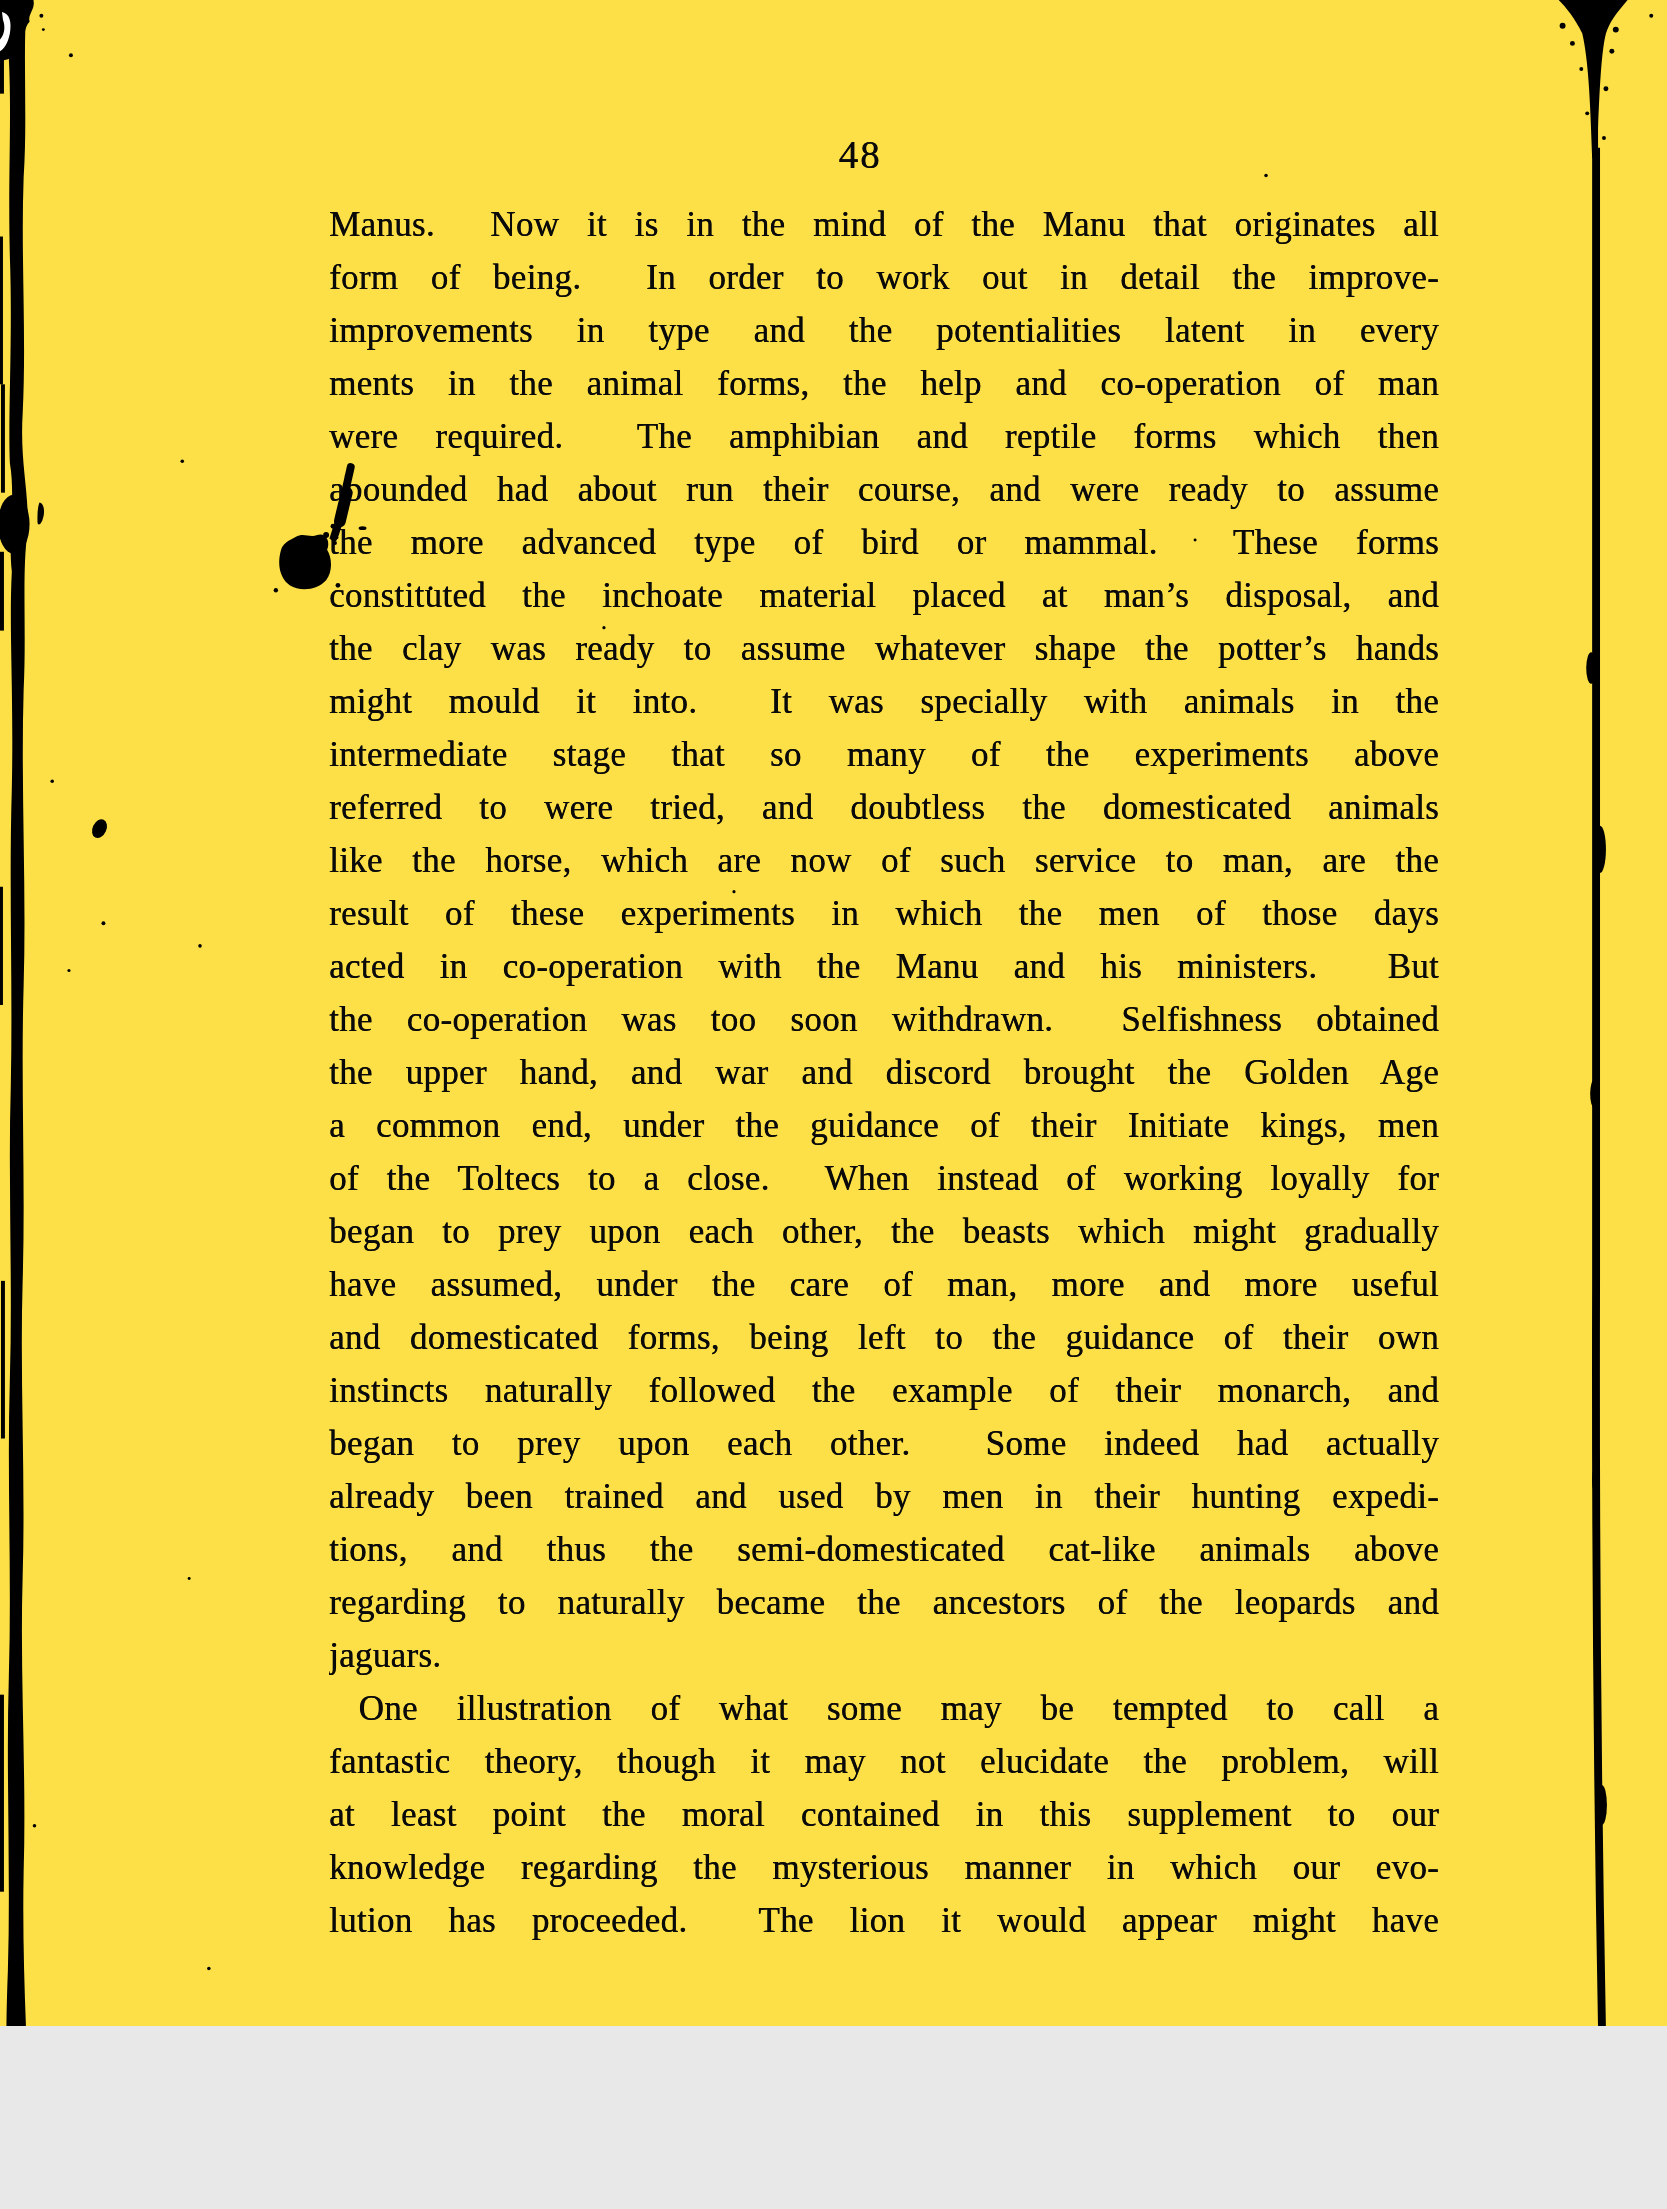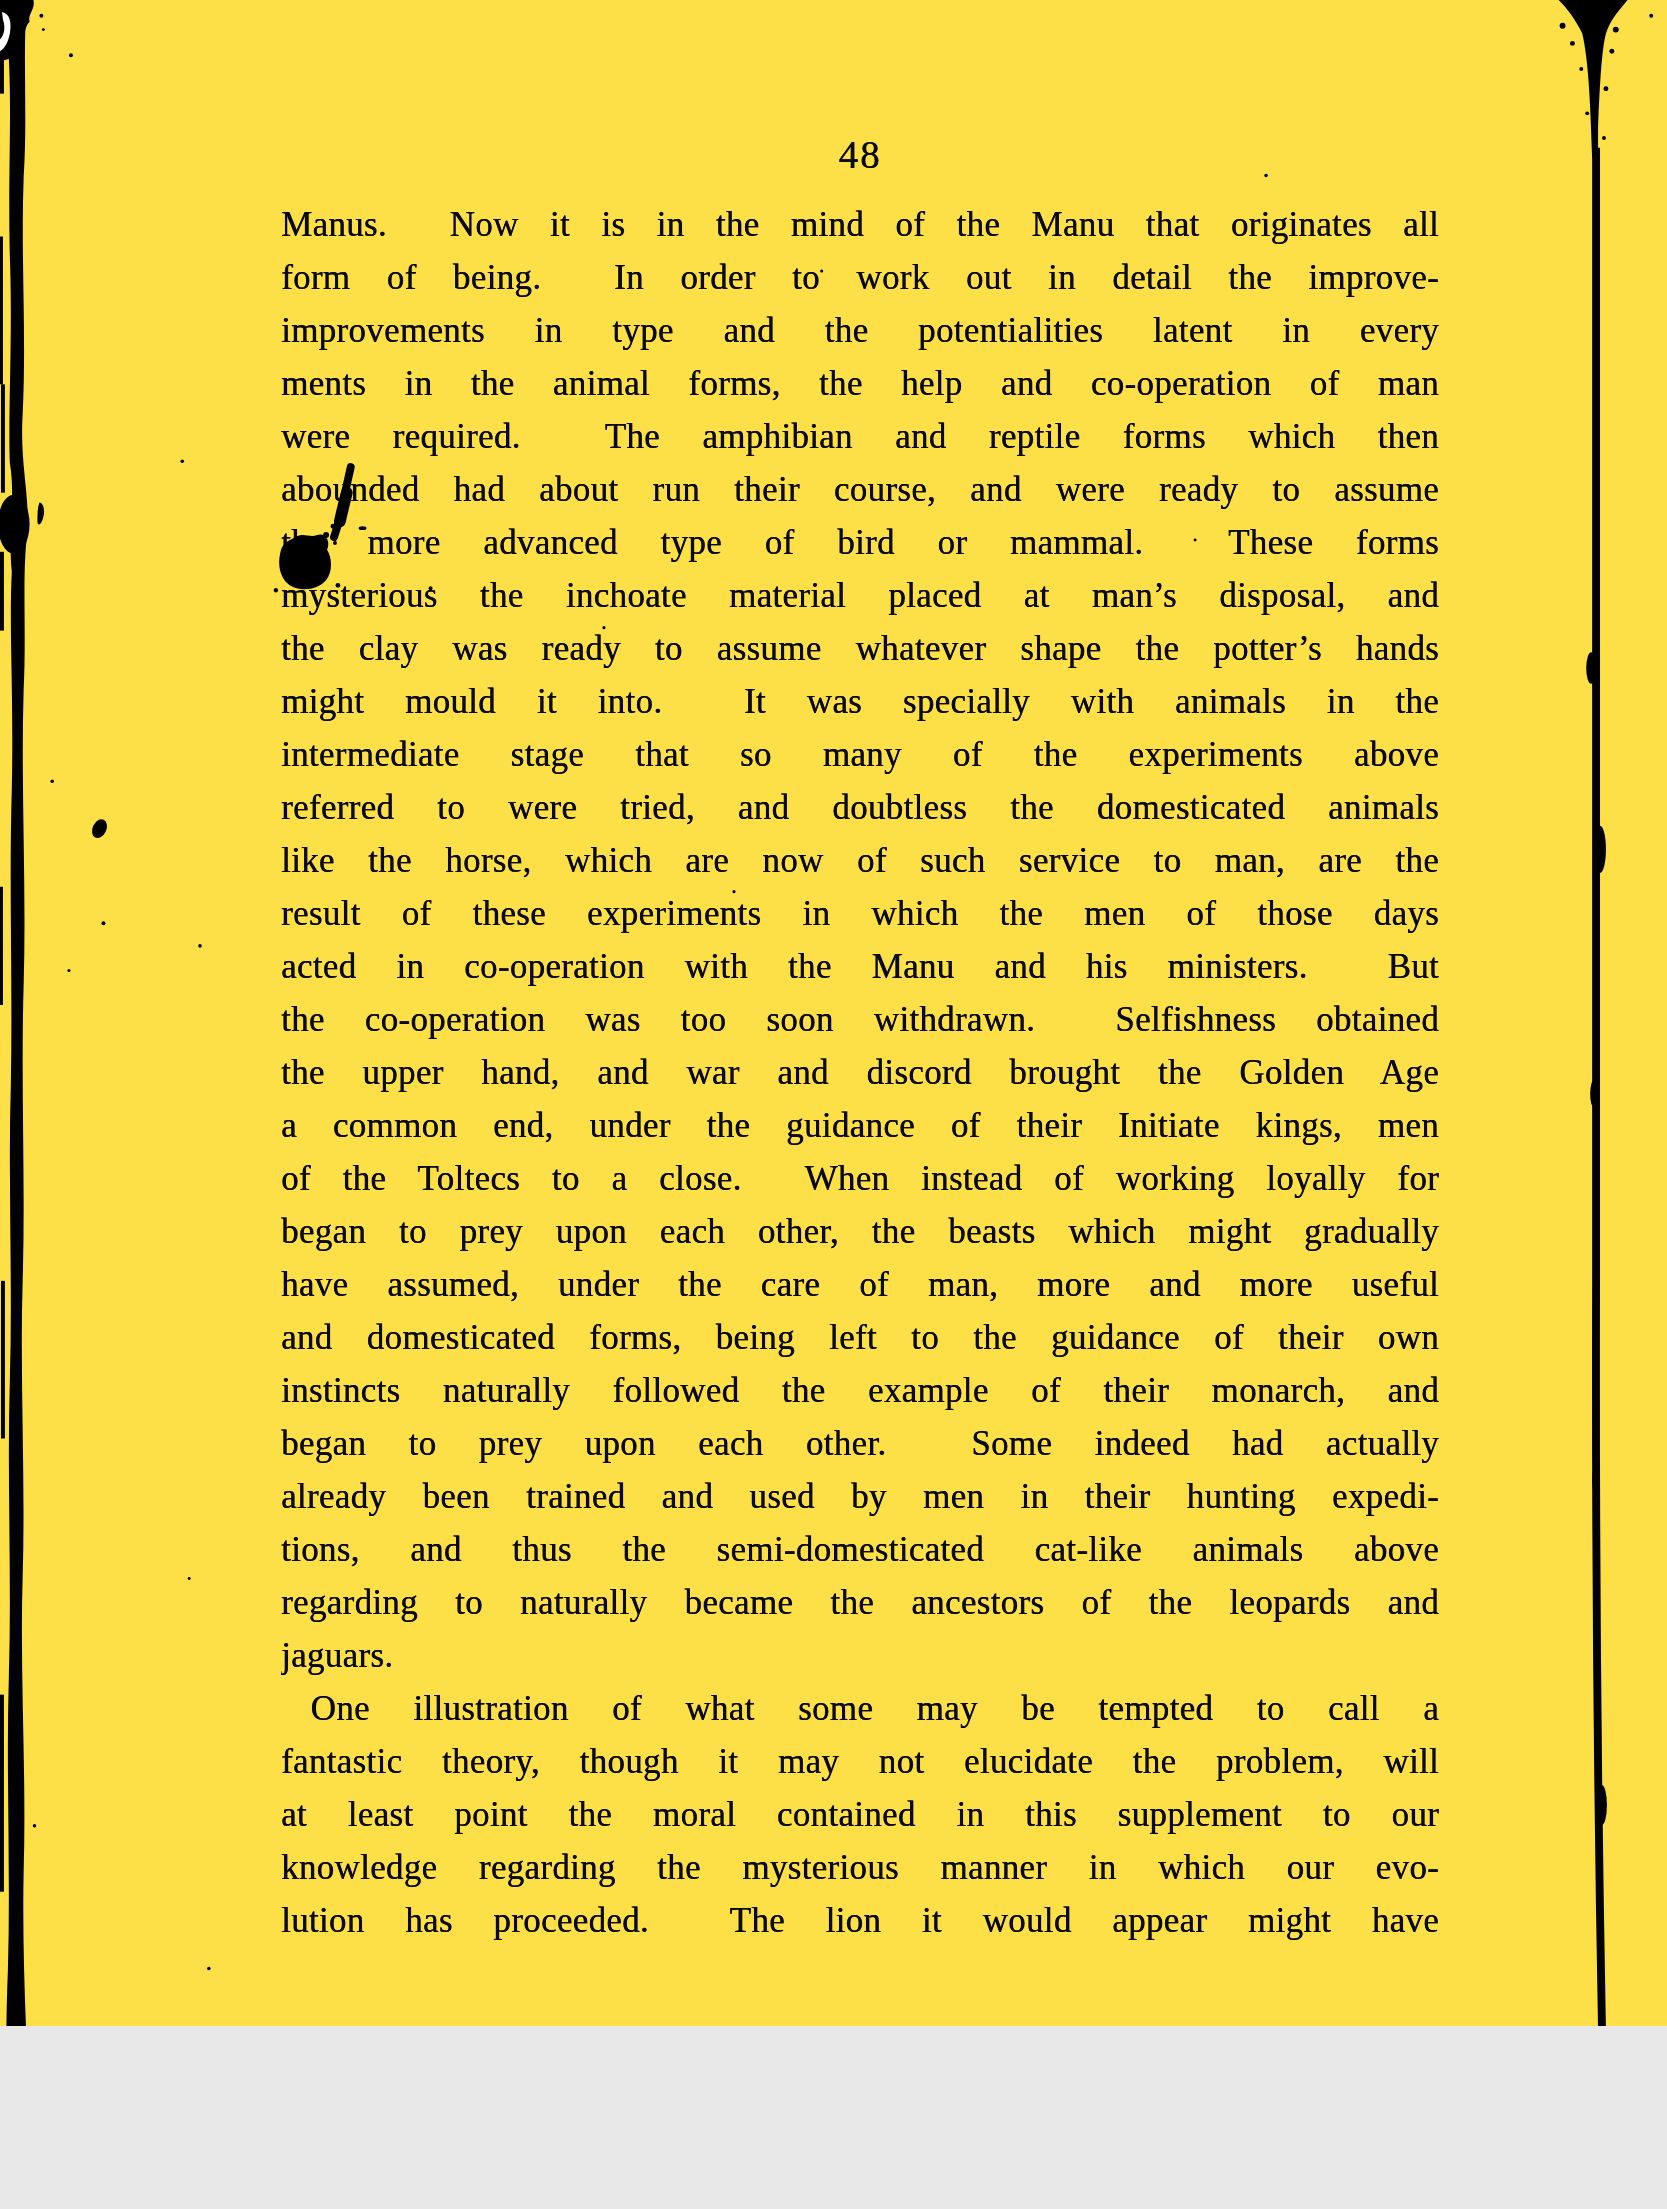--- a/index.html
+++ b/index.html
@@ -27,20 +27,21 @@
     font-size:35px;
     line-height:53px;
     height:53px;
     overflow:hidden;
     letter-spacing:0.3px;
     word-spacing:2px;
     text-align:justify;
     text-align-last:justify;
     text-shadow:0.4px 0 0 currentColor;
     white-space:normal;
+    margin-left:48px;
   }
   .line.nojust{text-align:right;text-align-last:left;}
   .line.indent{text-indent:29.6px;}
   .artifacts{
     position:absolute;inset:0;
     width:1668px;height:2210px;
     pointer-events:none;
   }
 </style>
 </head>
@@ -51,21 +52,21 @@
   <div class="page-number">48</div>
 
   <div class="text-block">
       <div class="line">Manus.&nbsp; Now it is in the mind of the Manu that originates all</div>
       <div class="line">form of being.&nbsp; In order to work out in detail the improve-</div>
       <div class="line">improvements in type and the potentialities latent in every</div>
       <div class="line">ments in the animal forms, the help and co-operation of man</div>
       <div class="line">were required.&nbsp; The amphibian and reptile forms which then</div>
       <div class="line">abounded had about run their course, and were ready to assume</div>
       <div class="line">the more advanced type of bird or mammal.&nbsp; These forms</div>
-      <div class="line">mysterious the inchoate material placed at man’s disposal, and</div>
+      <div class="line">constituted the inchoate material placed at man’s disposal, and</div>
       <div class="line">the clay was ready to assume whatever shape the potter’s hands</div>
       <div class="line">might mould it into.&nbsp; It was specially with animals in the</div>
       <div class="line">intermediate stage that so many of the experiments above</div>
       <div class="line">referred to were tried, and doubtless the domesticated animals</div>
       <div class="line">like the horse, which are now of such service to man, are the</div>
       <div class="line">result of these experiments in which the men of those days</div>
       <div class="line">acted in co-operation with the Manu and his ministers.&nbsp; But</div>
       <div class="line">the co-operation was too soon withdrawn.&nbsp; Selfishness obtained</div>
       <div class="line">the upper hand, and war and discord brought the Golden Age</div>
       <div class="line">a common end, under the guidance of their Initiate kings, men</div>

